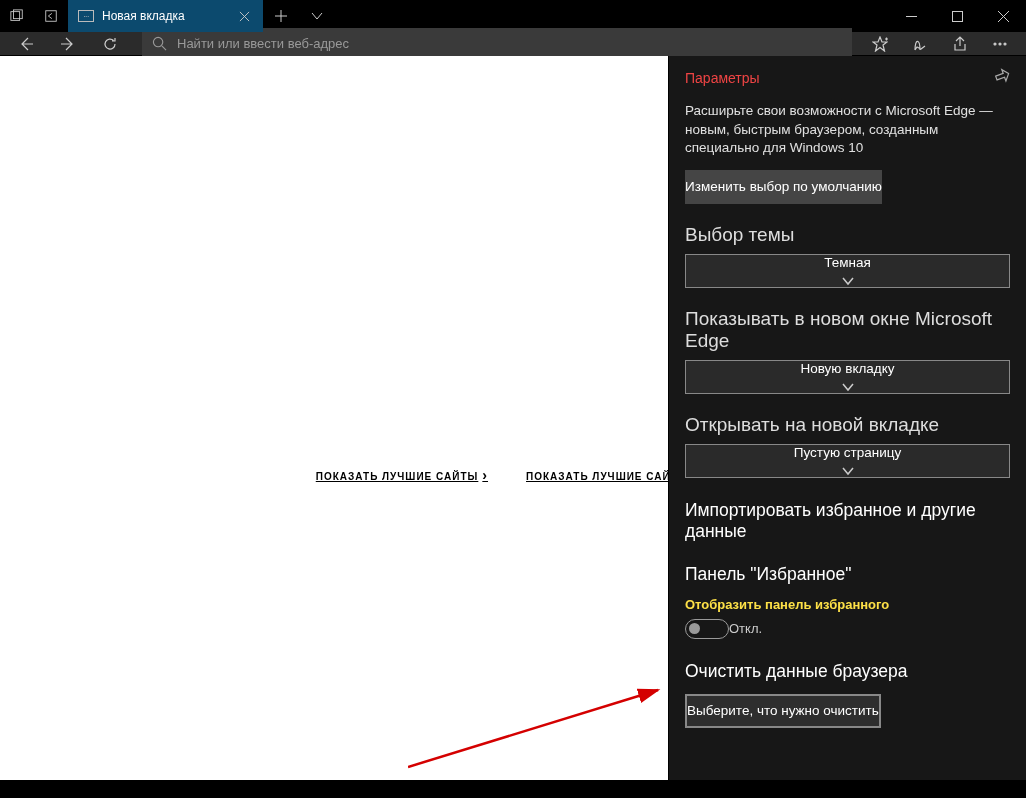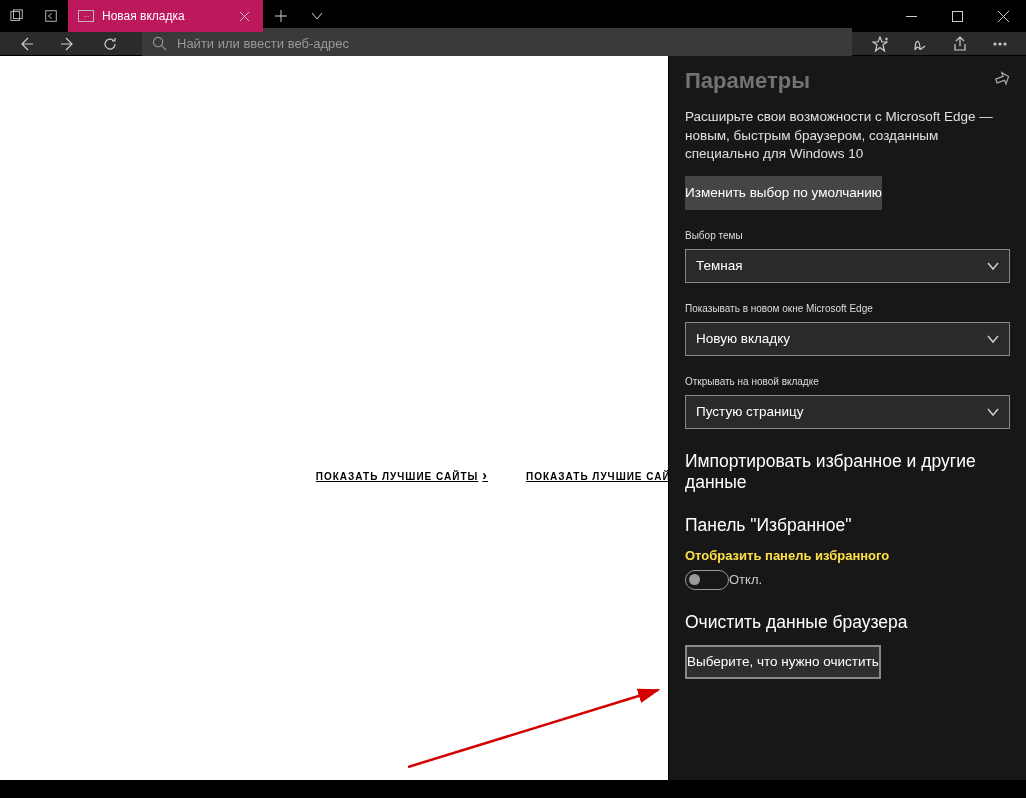--- a/index.html
+++ b/index.html
@@ -4,21 +4,21 @@
 <style>
   * { box-sizing: border-box; margin: 0; padding: 0; font-family: "Segoe UI", Arial, sans-serif; }
   html, body { width: 1026px; height: 798px; overflow: hidden; background: #000; }
 
   
   .titlebar { height: 32px; background: #000; display: flex; align-items: stretch; color: #ccc; }
   .tb-left { display: flex; align-items: stretch; }
   .tb-btn { width: 34px; display: flex; align-items: center; justify-content: center; font-size: 13px; }
   .tb-btn svg { width: 14px; height: 14px; stroke: #ccc; stroke-width: 1; fill: none; }
   .tab-strip { display: flex; align-items: stretch; flex: 1; }
-  .tab { display: flex; align-items: center; gap: 8px; padding: 0 10px; min-width: 195px; background: #be185d; color: #fff; font-size: 12px; position: relative; }
+  .tab { display: flex; align-items: center; gap: 8px; padding: 0 10px; min-width: 195px; background: #0c4a6e; color: #fff; font-size: 12px; position: relative; }
   .tab .tab-icon { width: 16px; height: 12px; border: 1px solid #bbb; display: flex; align-items: center; justify-content: center; font-size: 7px; letter-spacing: -0.5px; color: #bbb; }
   .tab .tab-close { margin-left: auto; width: 18px; height: 18px; display:flex; align-items:center; justify-content:center; }
   .tab-actions { display: flex; }
   .tab-action { width: 36px; display: flex; align-items: center; justify-content: center; color: #aaa; font-size: 14px; }
   .win-controls { display: flex; margin-left: auto; }
   .win-btn { width: 46px; display:flex; align-items:center; justify-content:center; }
   .win-btn svg { width: 11px; height: 11px; stroke:#ccc; stroke-width:1; fill:none; }
 
   
   .toolbar { height: 24px; background: #2b2b2b; display: flex; align-items: center; padding: 0 6px; gap: 2px; border-bottom: 1px solid #000;}
@@ -32,29 +32,29 @@
   
   .body { position: relative; height: calc(798px - 32px - 42px); background:#000; }
   .page { position:absolute; inset:0; background:#fff; }
   .quick-links { position:absolute; top: 411px; left:0; right:0; display:flex; justify-content:center; gap:38px; }
   .ql { color:#000000; font-size:10px; letter-spacing:1px; font-weight:700; }
   .ql::after { content:"›"; margin-left:4px; font-size:14px; }
 
   
   .panel { position:absolute; top:0; right:0; width:358px; height:100%; background:#171717; color:#e5e5e5; display:flex; flex-direction:column; border-left:1px solid #000; }
   .panel-header { display:flex; align-items:center; justify-content:space-between; padding: 12px 16px 14px 16px; }
-  .panel-title { font-size:22px; font-weight:700; color:#737373; }
+  .panel-title { font-size:14px; font-weight:400; color:#ef4444; }
   .pin svg { width:16px; height:16px; stroke:#aaa; stroke-width:1.2; fill:none; }
   .panel-body { padding: 0 16px 20px 16px; overflow:hidden; }
   .desc { font-size:13.5px; line-height:1.38; color:#e0e0e0; margin-bottom:12px; }
   .btn { display:inline-flex; align-items:center; height:34px; padding:0 0; background:#454545; color:#fff; font-size:13.5px; border:none; }
   .btn.outlined { background:#2e2e2e; border:2px solid #888; }
-  .section-label { font-size:10px; color:#ddd; margin-top:20px; margin-bottom:8px; }
+  .section-label { font-size:19px; color:#ddd; margin-top:20px; margin-bottom:8px; }
   .section-title { font-size:17.5px; color:#fff; margin-top:22px; margin-bottom:12px; font-weight:400; }
-  .select { height:34px; width:100%; background:#2a2a2a; border:1px solid #888; display:flex; align-items:center; justify-content:space-between; padding:0 10px; color:#fff; font-size:13.5px; }
+  .select { height:34px; width:100%; background:#2a2a2a; border:1px solid #888; display:flex; align-items:center; justify-content:space-between; padding:0 10px; color:#fff; font-size:13.5px;flex-direction:column; }
   .select svg { width:12px; height:12px; stroke:#ccc; fill:none; stroke-width:1.5; }
   .toggle-row { display:flex; align-items:center; margin-top:6px; }
   .toggle { width:44px; height:20px; border:1.5px solid #9a9a9a; border-radius:11px; position:relative; background:#171717; }
   .toggle::after { content:""; position:absolute; left:3px; top:3px; width:11px; height:11px; border-radius:50%; background:#9a9a9a; }
   .toggle-label { font-size:13px; color:#ccc; }
   .sublabel { font-size:13px; color:#fde047; margin-bottom:7px; margin-top:2px;font-weight:bold;}
   .arrow-annotation { position:absolute; left:408px; bottom:8px; pointer-events:none; }
 </style>
 </head>
 <body>

